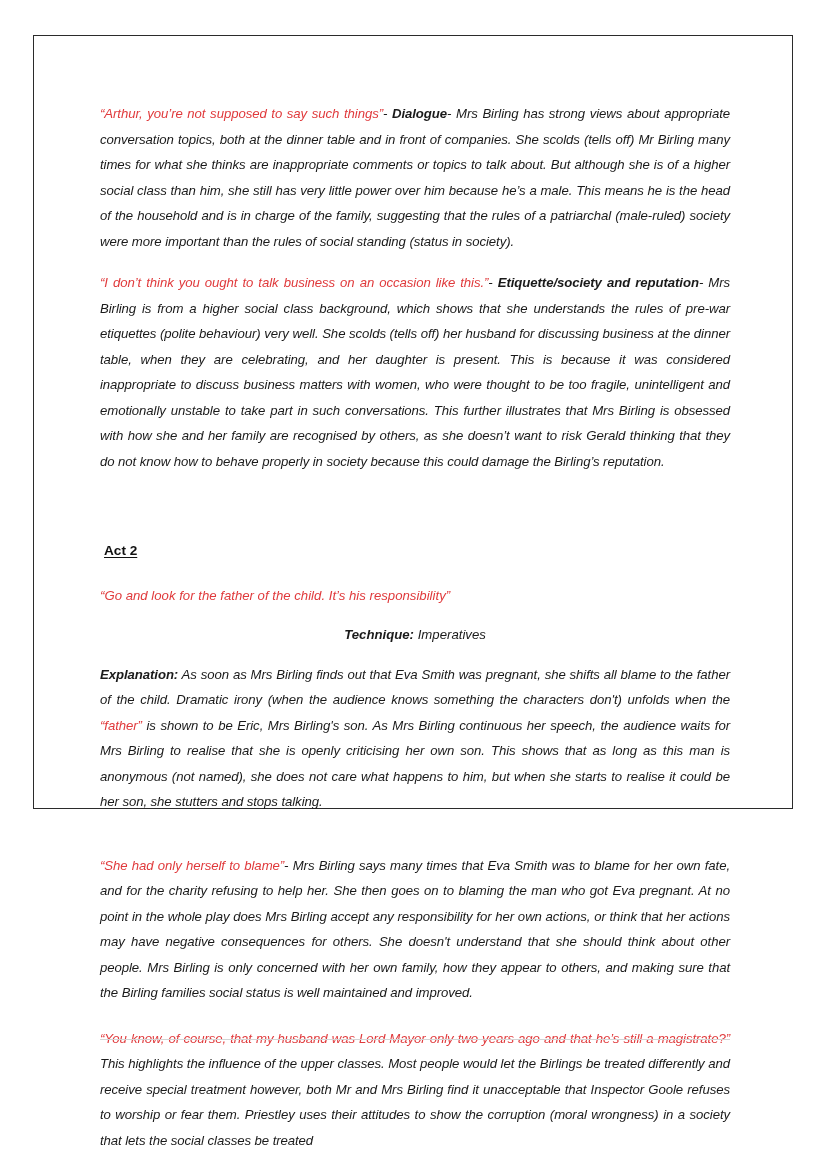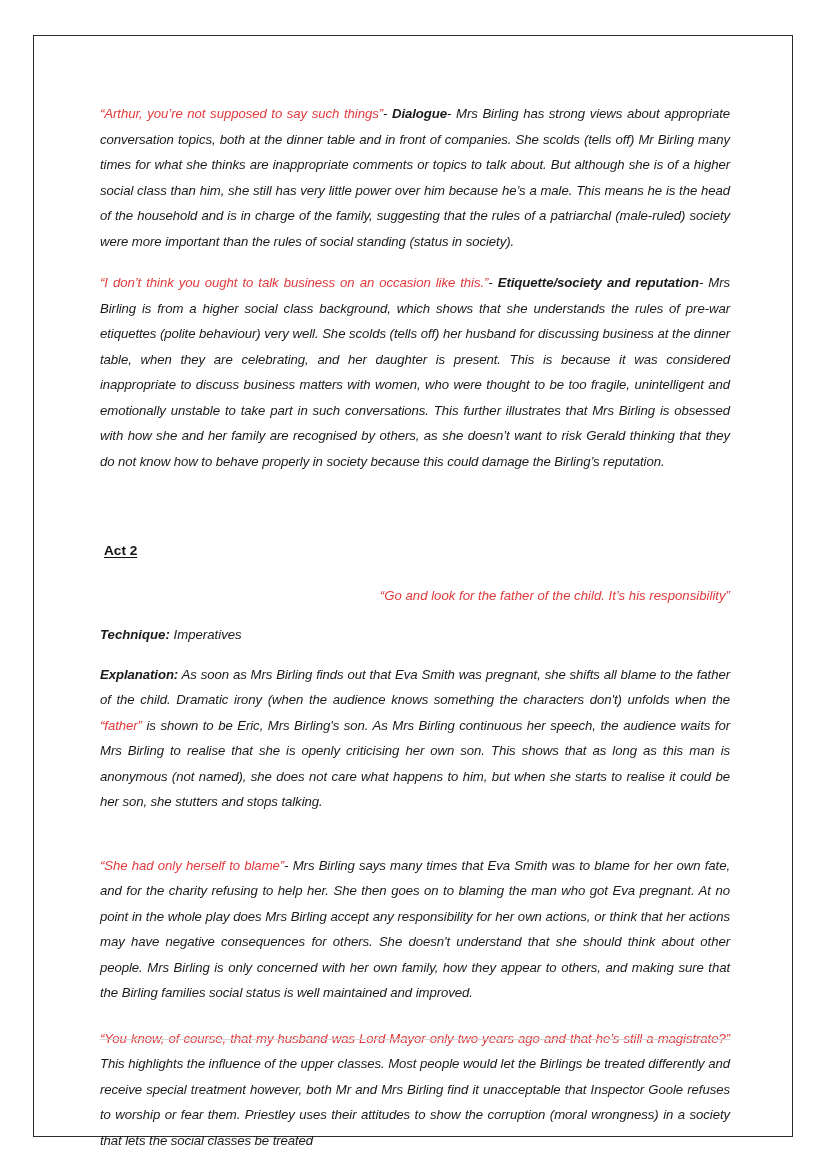--- a/index.html
+++ b/index.html
@@ -11,21 +11,21 @@
     width: 828px;
     height: 1171px;
     font-family: "Liberation Sans", sans-serif;
     overflow: hidden;
   }
   .page-sheet {
     position: absolute;
     left: 33px;
     top: 35px;
     width: 760px;
-    height: 1102px;
+    height: 774px;
     box-sizing: border-box;
     border: 1.5px solid #2b2b2b;
     background: #ffffff;
   }
   .page-body {
     position: absolute;
     left: 66px;
     top: 65px;
     width: 630px;
   }
@@ -66,30 +66,30 @@
   }
   .spacer-small {
     height: 22px;
   }
   .quote-line {
     font-family: "Liberation Sans", sans-serif;
     font-style: italic;
     font-size: 13.2px;
     line-height: 25.5px;
     color: #e03a3c;
-    text-align: right;
+    text-align: left;
     margin: 0 0 14px 0;
   }
   .label-line {
     font-family: "Liberation Sans", sans-serif;
     font-style: italic;
     font-size: 13.2px;
     line-height: 25.5px;
     color: #1a1a1a;
-    text-align: left;
+    text-align: center;
     margin: 0 0 14px 0;
   }
   .footer {
     position: absolute;
     left: 66px;
     top: 1003px;
     width: 630px;
   }
   .footer-rule {
     width: 100%;

